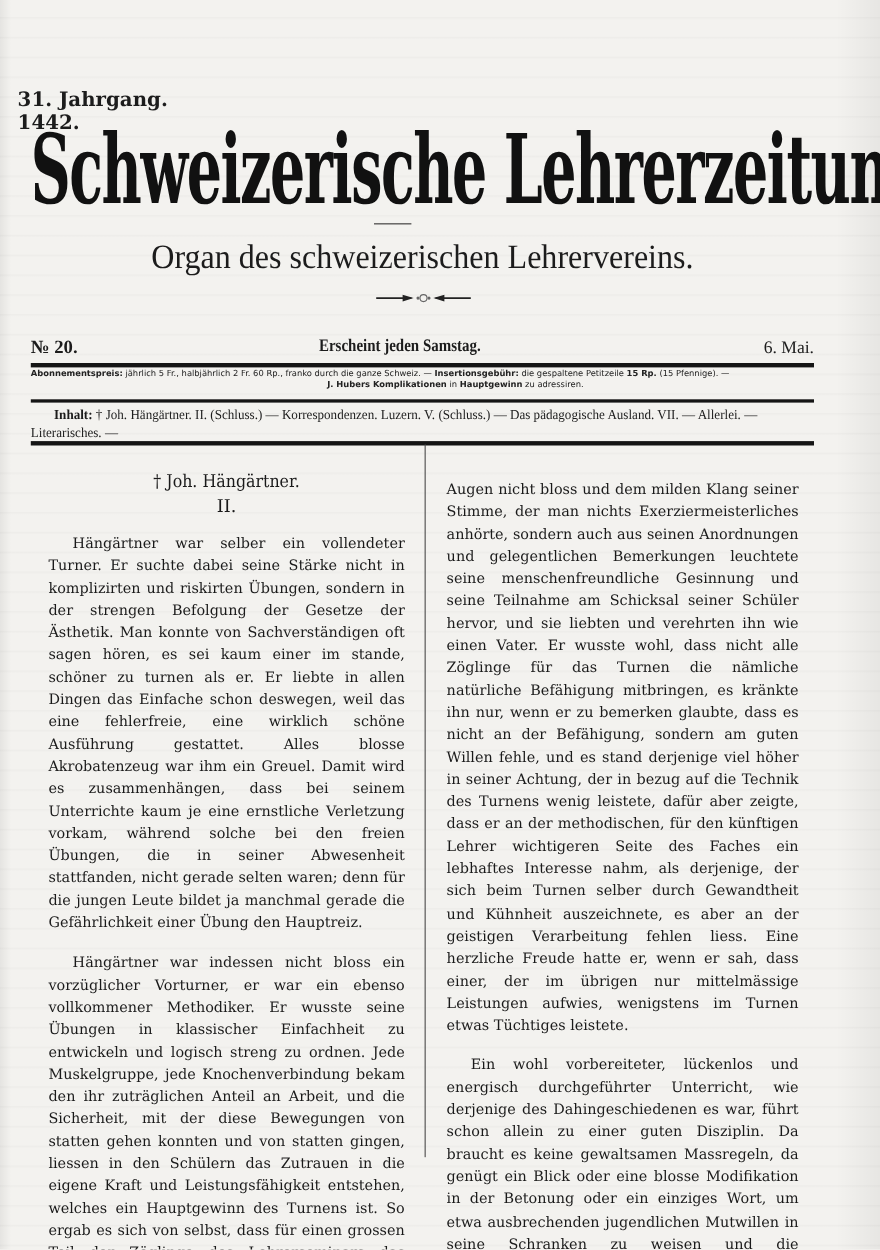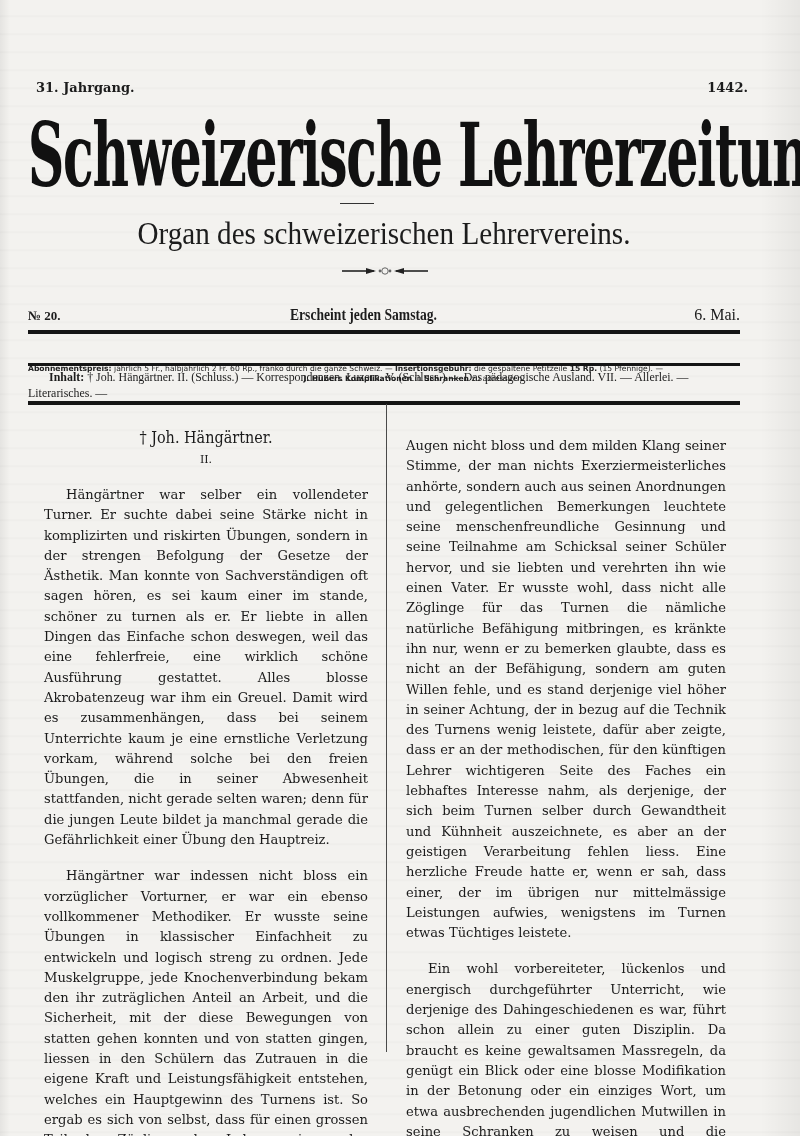--- a/index.html
+++ b/index.html
@@ -11,23 +11,23 @@
     position: relative;
   }
   .page { position: absolute; left: 0; top: 0; width: 800px; height: 1136px; }
   .bleed {
     position: absolute; left: 0; top: 0; width: 800px; height: 1136px;
     background:
       repeating-linear-gradient(180deg, rgba(0,0,0,0.0) 0px, rgba(0,0,0,0.0) 15px, rgba(0,0,0,0.025) 16px, rgba(0,0,0,0.0) 18px);
     pointer-events: none;
   }
   .masthead-top {
-    position: absolute; top: 80px; left: 36px; width: 712px;
+    position: absolute; top: 80px; left: 16px; width: 712px;
     display: flex; justify-content: space-between; align-items: baseline;
-    font-family: "DejaVu Serif", serif; font-weight: bold; font-size: 13px;
+    font-family: "DejaVu Serif", serif; font-weight: bold; font-size: 18px; flex-direction: column;
   }
   .title-wrap { position: absolute; top: 104px; left: 28px; width: 712px; height: 96px; overflow: visible; }
   .title-text {
     display: block; white-space: nowrap; color: #111;
     font-family: "DejaVu Serif", serif; font-weight: bold;
     font-size: 78px; line-height: 92px;
     transform-origin: left top;
     transform: scale(0.645, 1.12);
     letter-spacing: -2px;
   }
@@ -36,27 +36,27 @@
     position: absolute; top: 214px; left: 0; width: 768px; text-align: center;
     font-family: "Liberation Serif", serif; font-size: 31px; line-height: 40px;
     transform: scaleX(0.94); transform-origin: center;
   }
   .ornament { position: absolute; top: 264px; left: 340px; width: 90px; height: 14px; }
   .issue-row {
     position: absolute; top: 306px; left: 28px; width: 712px;
     display: flex; justify-content: space-between; align-items: baseline;
     font-family: "Liberation Serif", serif; font-size: 16px;
   }
-  .issue-row .no { font-weight: bold; font-size: 13px; }
+  .issue-row .no { font-weight: bold; font-size: 17px; }
   .issue-row .freq { font-weight: bold; position: absolute; left: 262px; transform: scaleX(0.85); transform-origin: left; }
   .rule-thick { position: absolute; left: 28px; width: 712px; height: 4px; background: #151515; }
   .subs {
     position: absolute; top: 335px; left: 28px; width: 712px;
     font-family: "DejaVu Sans", sans-serif; font-size: 7.6px; line-height: 9.6px;
-    text-align: justify; color: #222; margin-top: 29px;
+    text-align: justify; color: #222;
   }
   .subs b { font-weight: bold; }
   .subs .last { text-align: center; padding-left: 60px; }
   .contents {
     position: absolute; top: 369px; left: 28px; width: 712px;
     font-family: "Liberation Serif", serif; font-size: 12.4px; line-height: 16px;
     transform: scaleX(0.96); transform-origin: left;
   }
   .contents .lead { font-weight: bold; padding-left: 22px; }
   .col {
@@ -67,21 +67,21 @@
   .col-left { left: 28px; width: 356px; top: 427px; }
   .col-right { left: 390px; width: 352px; top: 420px; }
   .col-divider { position: absolute; top: 404px; left: 386px; width: 1px; height: 648px; background: #4a4a4a; }
   .col p { margin: 16px; text-indent: 22px; }
   .col p.noindent { text-indent: 0; }
   .article-title {
     text-align: center; font-family: "DejaVu Serif", serif; font-size: 16px;
     font-weight: normal; line-height: 22px; margin: 0 0 2px 0;
     transform: scaleX(0.9);
   }
-  .article-part { text-align: center; font-size: 11px; line-height: 18px; margin-bottom: 4px; }
+  .article-part { text-align: center; font-size: 16px; line-height: 18px; margin-bottom: 4px; }
   .margin-left { position: absolute; left: 0; top: 0; width: 10px; height: 1136px; background: linear-gradient(90deg, rgba(0,0,0,0.06), rgba(0,0,0,0)); }
   .margin-right { position: absolute; right: 0; top: 0; width: 40px; height: 1136px; background: linear-gradient(270deg, rgba(0,0,0,0.05), rgba(0,0,0,0)); }
 </style>
 </head>
 <body>
 
 <div class="page">
   <div class="margin-left"></div>
   <div class="margin-right"></div>
   <div class="bleed"></div>
@@ -121,21 +121,21 @@
       <b>Abonnementspreis:</b>
       <span>jährlich 5 Fr., halbjährlich 2 Fr. 60 Rp., franko durch die ganze Schweiz. —</span>
       <b>Insertionsgebühr:</b>
       <span>die gespaltene Petitzeile</span>
       <b>15 Rp.</b>
       <span>(15 Pfennige). —</span>
     </div>
     <div class="last">
       <b>J. Hubers Komplikationen</b>
       <span>in</span>
-      <b>Schranken</b>
+      <b>Hauptgewinn</b>
       <span>zu adressiren.</span>
     </div>
   </div>
 
   <div class="rule-thick" style="top:363px;height:3px;"></div>
 
   <div class="contents">
     <span class="lead">Inhalt:</span>
     <span>† Joh. Hängärtner. II. (Schluss.) — Korrespondenzen. Luzern. V. (Schluss.) — Das pädagogische Ausland. VII. — Allerlei. — Literarisches. —</span>
   </div>

